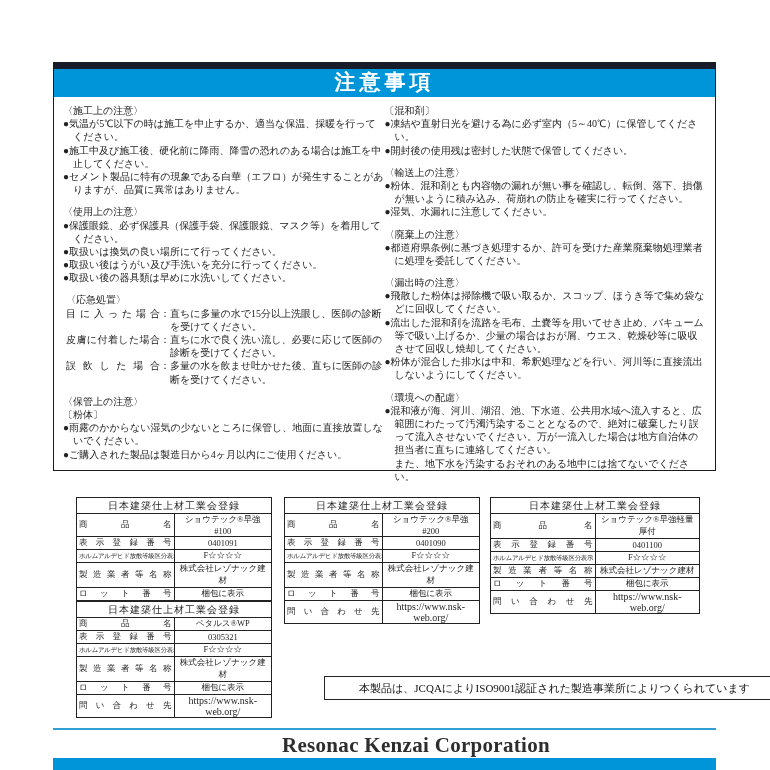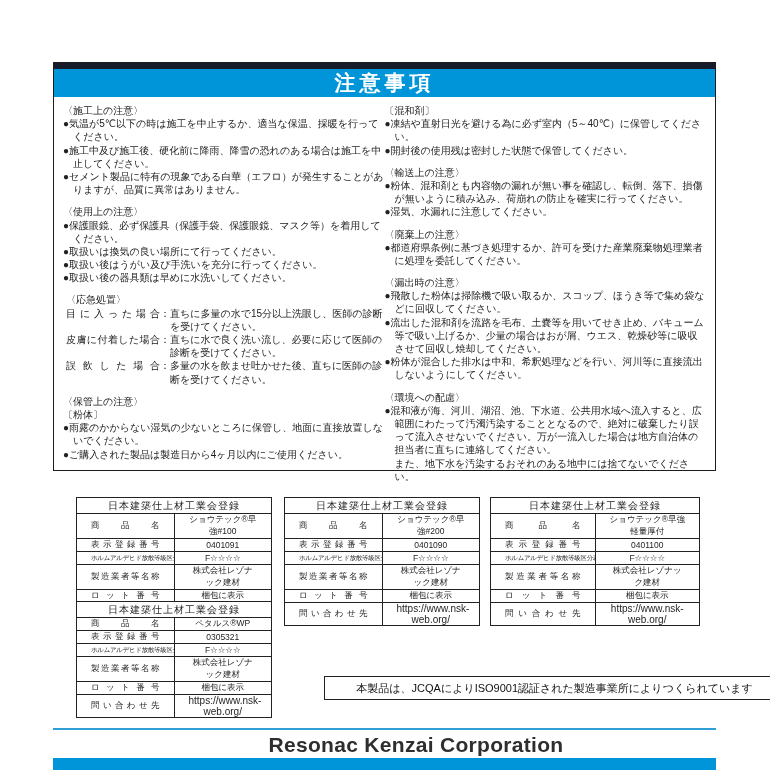--- a/index.html
+++ b/index.html
@@ -1,18 +1,18 @@
 <!DOCTYPE html>
 <html lang="ja"><head>
 <meta charset="utf-8">
 <style>
   * { margin:0; padding:0; box-sizing:border-box; }
   html,body { width:770px; height:770px; background:#ffffff;
     font-family:"Liberation Sans","DejaVu Sans",sans-serif; color:#1e1e1e; }
-  .page { position:relative; width:770px; height:770px; overflow:hidden; }
+  .page { position:relative; width:770px; height:770px; overflow:hidden;font-family:Liberation Serif, serif; }
 
   
   .notice-box { position:absolute; left:53px; top:62px; width:663px; height:409px;
     border:1px solid #1c1c1c; background:#fff; }
   .notice-topstrip { height:6px; background:#161c29; }
   .notice-titlebar { height:28px; background:#0095d9; color:#fff; text-align:center;
     font-size:21px; font-weight:bold; line-height:27px; letter-spacing:4px; }
   .notice-body { display:flex; padding:7px 9px 6px 9px; height:373px; }
   .col { flex:1; font-size:10px; line-height:1.32; color:#222; }
   .sec { margin-bottom:9px; }
@@ -21,21 +21,21 @@
   .li.cont { text-indent:0; }
   .fa { padding-left:3px; }
   .fa-row { display:flex; }
   .fa-term { width:94px; flex:0 0 94px; text-align:justify; text-align-last:justify; }
   .fa-desc { flex:1; padding-left:1em; text-indent:-1em; }
 
   
   table.reg { position:absolute; border-collapse:collapse; background:#fff;
     table-layout:fixed; }
   table.reg td { border:1px solid #222; font-size:8.5px; height:13px;
-    padding:0 14px; text-align:center; overflow:hidden; }
+    padding:0 2px; text-align:center; overflow:hidden; }
   table.reg td.title { font-size:10px; height:16px; letter-spacing:1px; }
   table.reg td.lbl { width:94px; }
   table.reg td.lbl span { display:block; text-align:justify; text-align-last:justify; }
   table.reg td.lbl.small span { font-size:6.4px; letter-spacing:-0.2px;
     white-space:nowrap; text-align-last:auto; text-align:left; }
   table.reg td.val.url { font-size:10px; }
   #table-1 { left:76px;  top:497px; width:196px; }
   #table-2 { left:284px; top:497px; width:196px; }
   #table-3 { left:490px; top:497px; width:210px; }
   #table-4 { left:76px;  top:601px; width:196px; }

